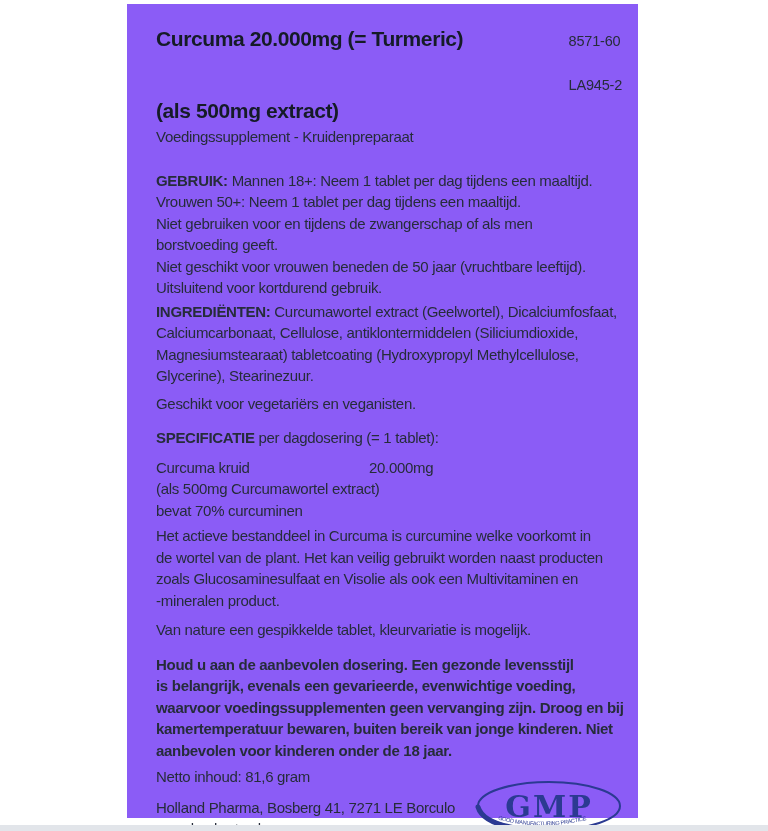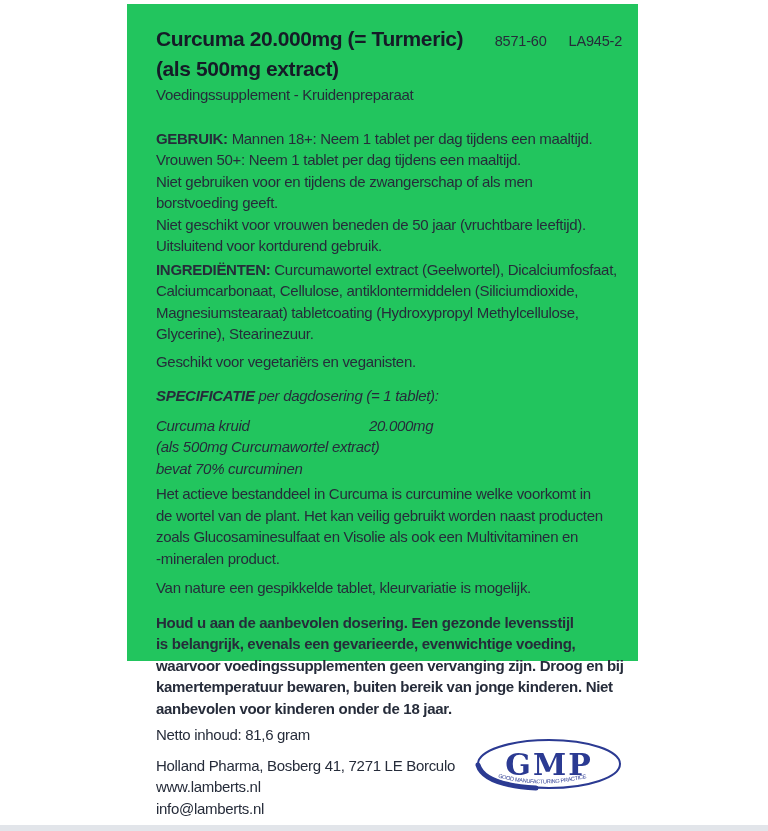--- a/index.html
+++ b/index.html
@@ -6,43 +6,43 @@
   body {
     width: 768px; height: 831px;
     background: #ffffff;
     font-family: "Liberation Sans", sans-serif;
     position: relative;
     overflow: hidden;
   }
   .label-card {
     position: absolute;
     left: 127px; top: 4px;
-    width: 511px; height: 657px;
-    background: #22c55e;
+    width: 511px; height: 814px;
+    background: #8b5cf6;
     box-sizing: border-box;
     padding: 20px 12px 0 29px;
     color: #262c3a;
     font-size: 15px;
     line-height: 21.5px;
     letter-spacing: -0.3px;
   }
   .title-row { display: flex; align-items: baseline; }
   .title {
     font-size: 21px; line-height: 30px; margin: 0;
     font-weight: bold; color: #151b27; letter-spacing: -0.4px;
   }
   .codes {
     margin-left: auto; display: flex; gap: 22px;
     font-size: 14.5px; font-weight: normal; color: #262c3a;
-    padding-right: 4px; letter-spacing: -0.2px;
+    padding-right: 4px; letter-spacing: -0.2px; flex-direction: column;
   }
   .subtitle { font-size: 15px; line-height: 21.5px; margin: 0 0 22px 0; }
   .para { margin: 0; }
   .mb2  { margin-bottom: 2px; }
-  .mb4  { margin-bottom: 4px; font-style: italic; }
+  .mb4  { margin-bottom: 4px; }
   .mb5  { margin-bottom: 5px; font-weight: bold; }
   .mb6  { margin-bottom: 6px; }
   .mb9  { margin-bottom: 9px; }
   .mb10 { margin-bottom: 8px; }
   .mb13 { margin-bottom: 13px; }
   .pre { white-space: pre-line; }
   strong { font-weight: bold; }
   .bold { font-weight: normal; }
   .line { display: block; }
   .spec-row { display: flex; margin-top: 8px; }

